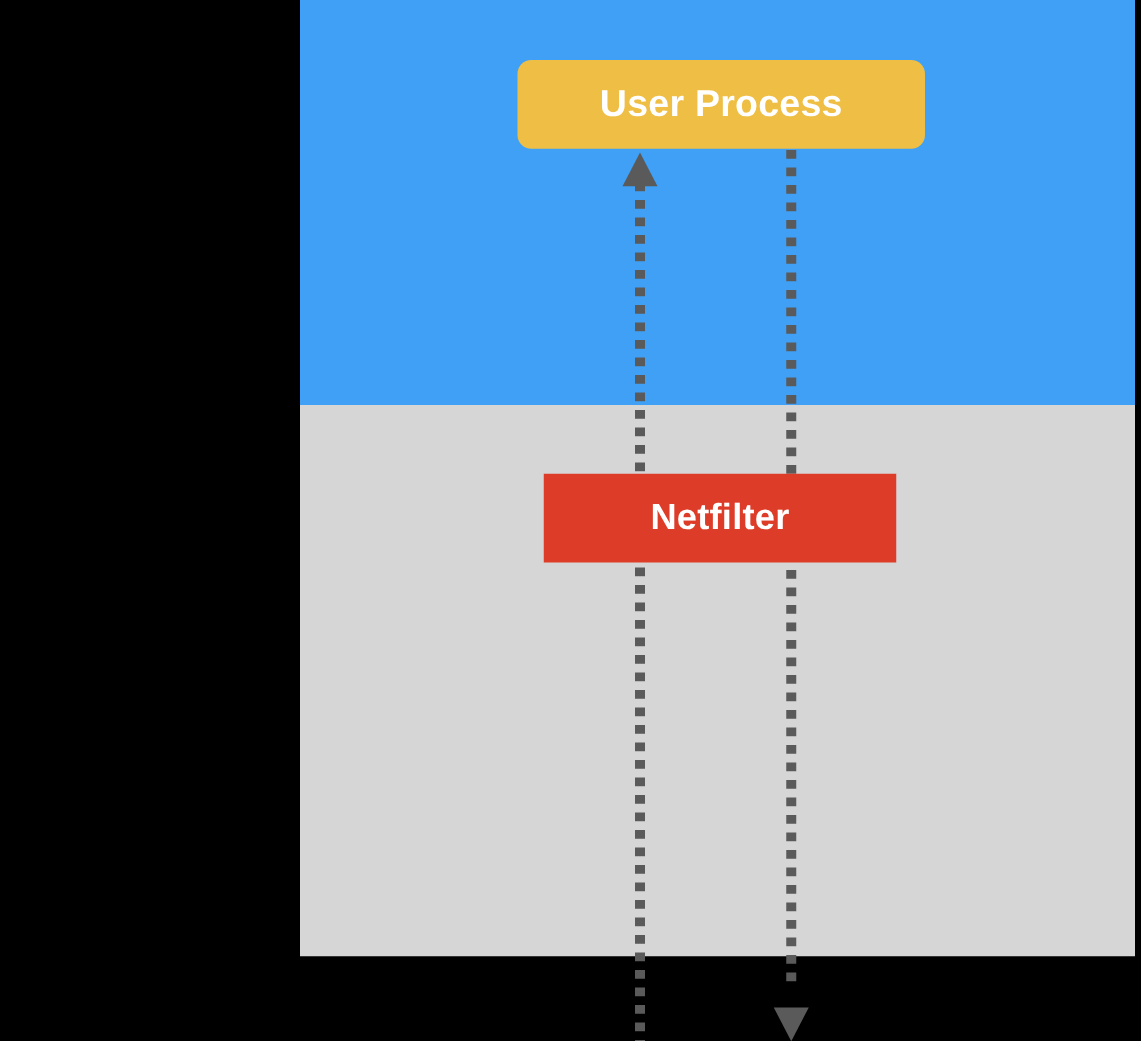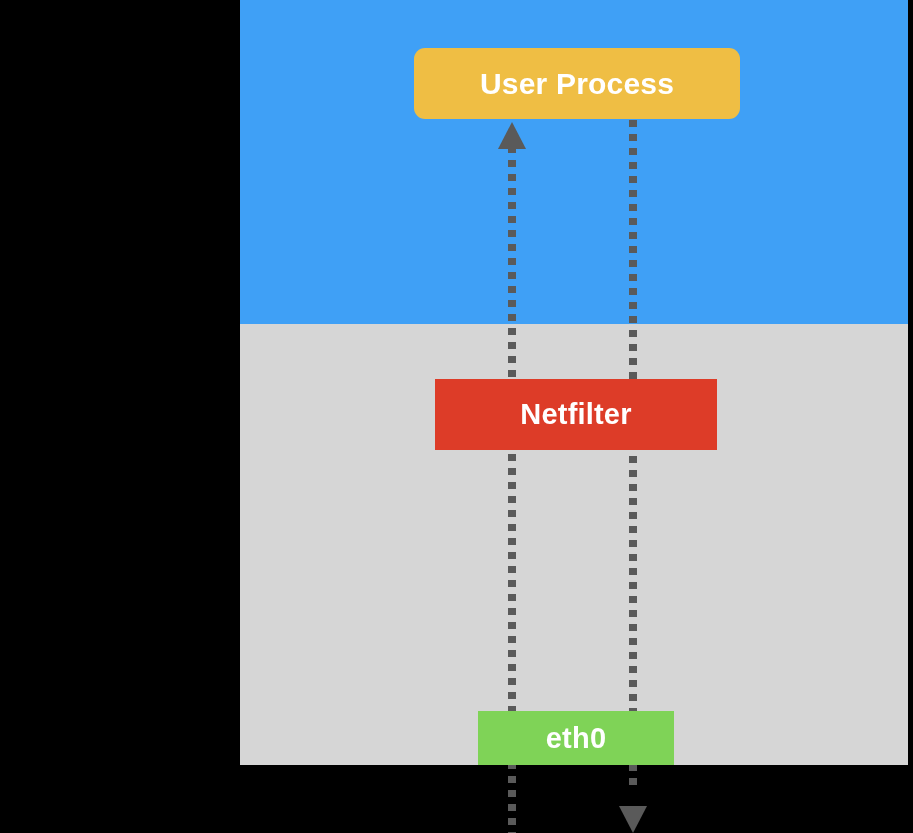--- a/index.html
+++ b/index.html
@@ -137,15 +137,14 @@
   <div class="flow-line" id="flow-outbound"></div>
 
   <div class="arrow" id="arrow-inbound"></div>
 
   <div class="arrow" id="arrow-outbound"></div>
 
   <div class="node" id="node-netfilter">Netfilter</div>
 
   <div class="node" id="node-user-process">User Process</div>
 
-  <div class="node" id="node-eth0">eth0</div>
 
 </div>
 
 </body></html>

